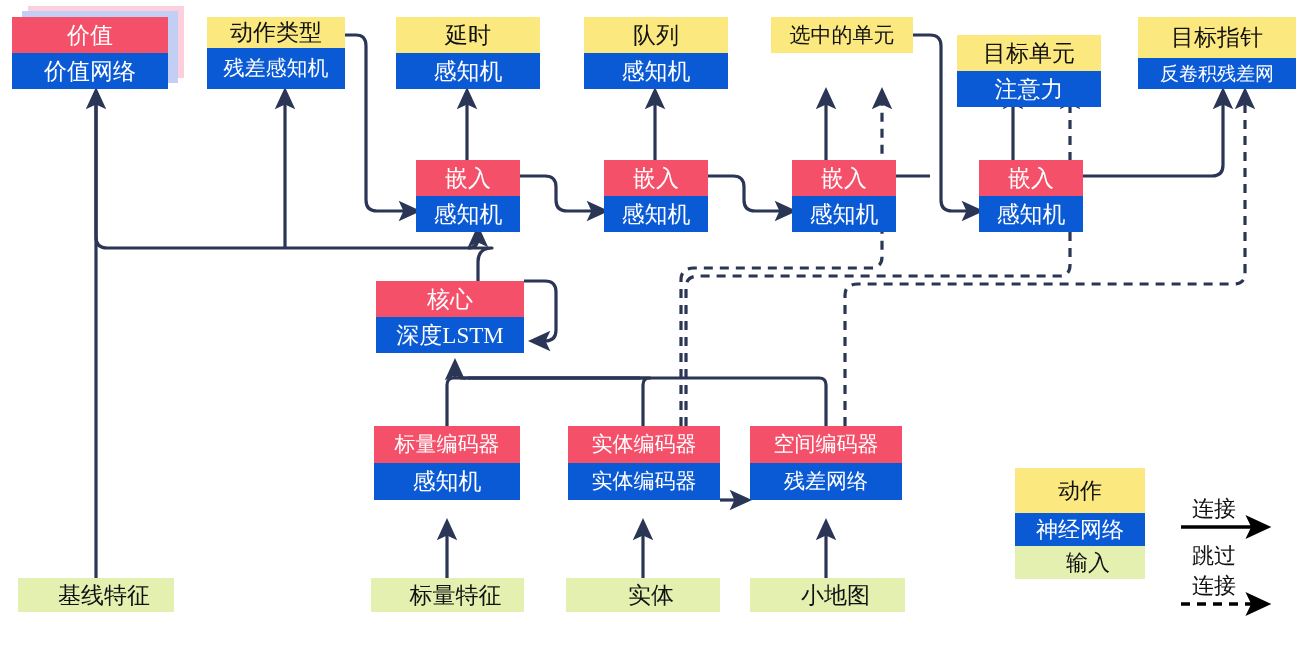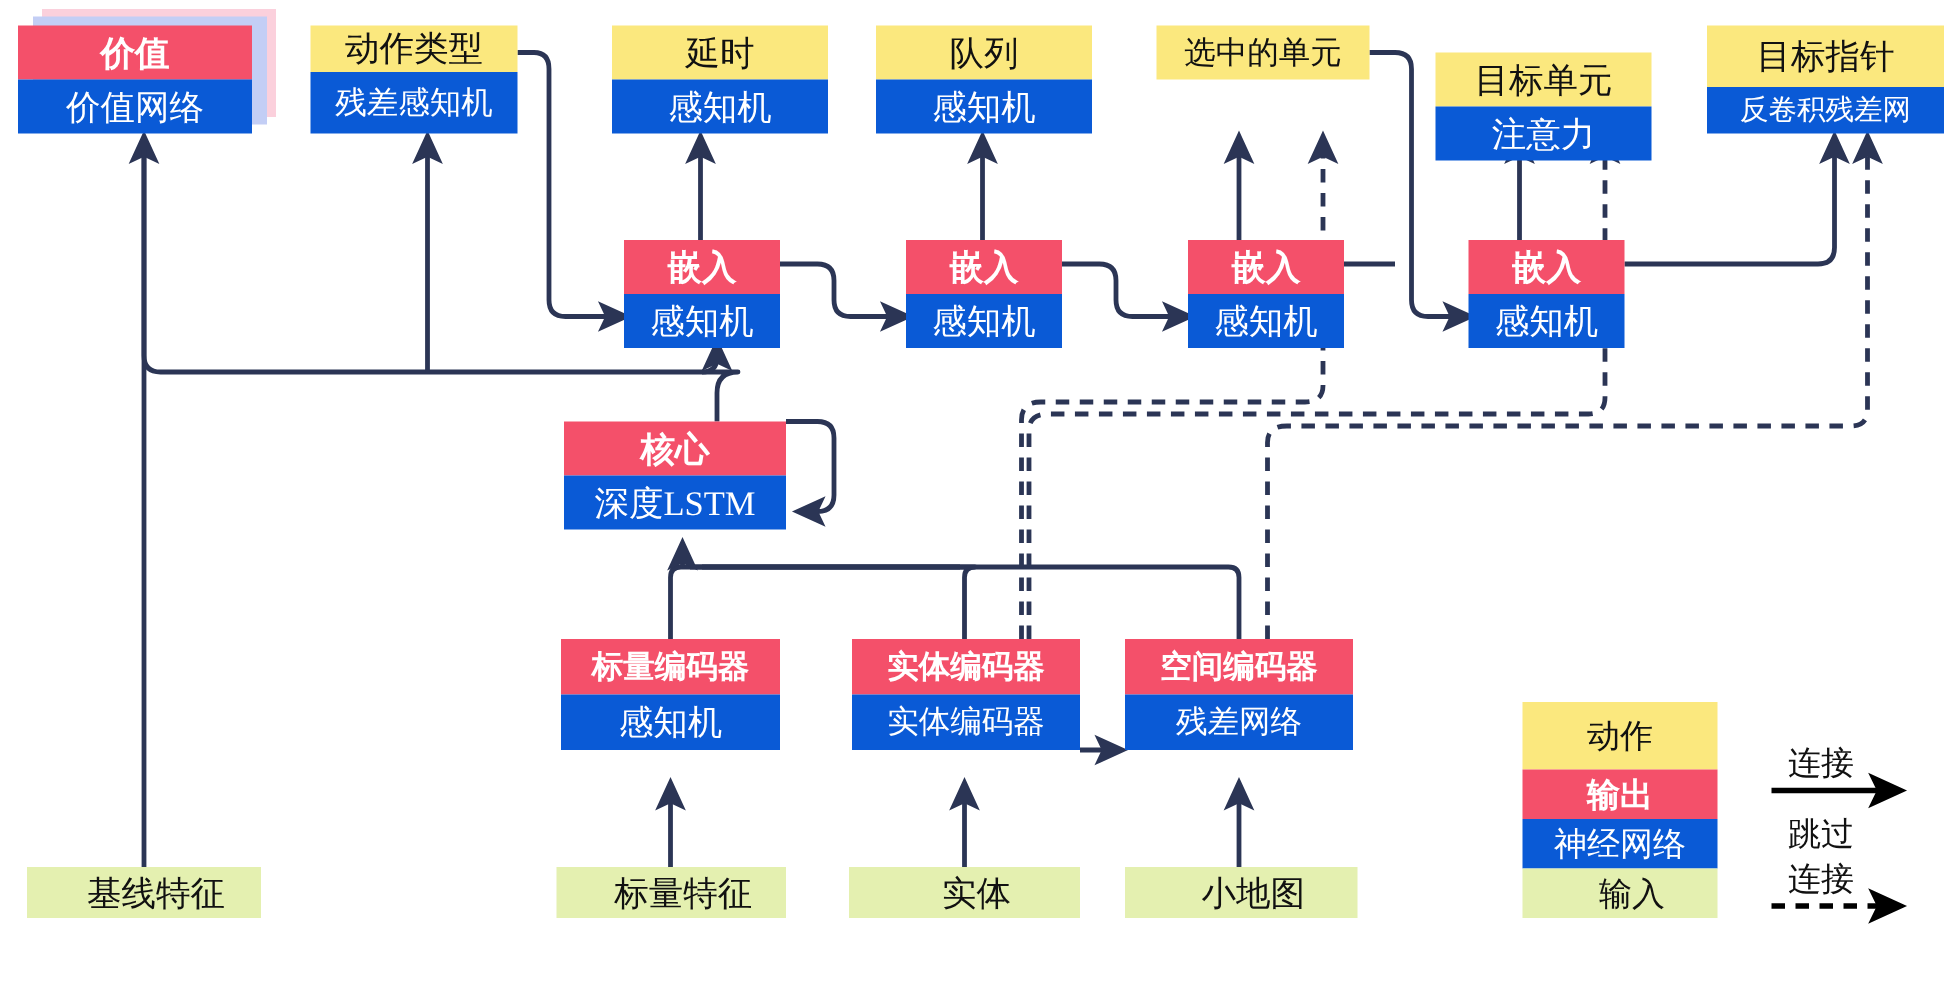--- a/index.html
+++ b/index.html
@@ -6,21 +6,21 @@
   body{font-family:"Liberation Serif","DejaVu Serif",serif;}
   #stage{position:relative;width:1301px;height:662px;background:#ffffff;overflow:hidden;}
   svg#wires{position:absolute;left:0;top:0;width:1301px;height:662px;pointer-events:none;}
 
   .node{position:absolute;box-sizing:border-box;display:flex;flex-direction:column;z-index:3;}
   .cell{display:flex;align-items:center;justify-content:center;box-sizing:border-box;
         font-size:23px;line-height:1;white-space:nowrap;letter-spacing:0px;}
   .cell.small{font-size:21px;}
   .cell.tiny{font-size:19px;}
   .c-action{background:#FBE87E;color:#111111;}
-  .c-output{background:#F4506A;color:#ffffff;font-weight:bold;}
+  .c-output{background:#F4506A;color:#ffffff;}
   .c-net{background:#0A5AD6;color:#ffffff;}
   .c-input{background:#E4F0B0;color:#111111;padding-left:16px;}
 
   .shadow-a,.shadow-b{position:absolute;z-index:1;}
   .shadow-a{background:#FBD0DC;}
   .shadow-b{background:#C3CEF5;}
 
   .legend{position:absolute;z-index:3;}
   .legend .cell{font-size:22px;}
   .legendtext{position:absolute;z-index:3;font-size:22px;color:#111111;white-space:nowrap;}
@@ -110,21 +110,21 @@
   <div class="node" style="left:12px;top:17px;width:156px;height:72px;">
     <div class="cell c-output" style="height:36px;">价值</div>
     <div class="cell c-net" style="height:36px;">价值网络</div>
   </div>
 
   <div class="node" style="left:207px;top:17px;width:138px;height:72px;">
     <div class="cell c-action" style="height:36px;">动作类型</div>
     <div class="cell c-net small" style="height:49px;">残差感知机</div>
   </div>
 
-  <div class="node" style="left:408px;top:17px;width:144px;height:72px;">
+  <div class="node" style="left:396px;top:17px;width:144px;height:72px;">
     <div class="cell c-action" style="height:36px;">延时</div>
     <div class="cell c-net" style="height:36px;">感知机</div>
   </div>
 
   <div class="node" style="left:584px;top:17px;width:144px;height:72px;">
     <div class="cell c-action" style="height:36px;">队列</div>
     <div class="cell c-net" style="height:36px;">感知机</div>
   </div>
 
   <div class="node" style="left:771px;top:17px;width:142px;height:72px;">
@@ -184,21 +184,20 @@
   </div>
   <div class="node" style="left:566px;top:578px;width:154px;height:34px;">
     <div class="cell c-input" style="height:34px;">实体</div>
   </div>
   <div class="node" style="left:750px;top:578px;width:155px;height:34px;">
     <div class="cell c-input" style="height:34px;">小地图</div>
   </div>
 
   <div class="legend" style="left:1015px;top:468px;width:130px;height:132px;">
     <div class="cell c-action" style="height:45px;">动作</div>
-    <div class="cell c-output" style="height:33px;">输出</div>
     <div class="cell c-net small" style="height:33px;">神经网络</div>
     <div class="cell c-input" style="height:33px;">输入</div>
   </div>
 
   <div class="legendtext" style="left:1192px;top:494px;">连接</div>
   <div class="legendtext" style="left:1192px;top:541px;">跳过</div>
   <div class="legendtext" style="left:1192px;top:571px;">连接</div>
 
 </div>
 

